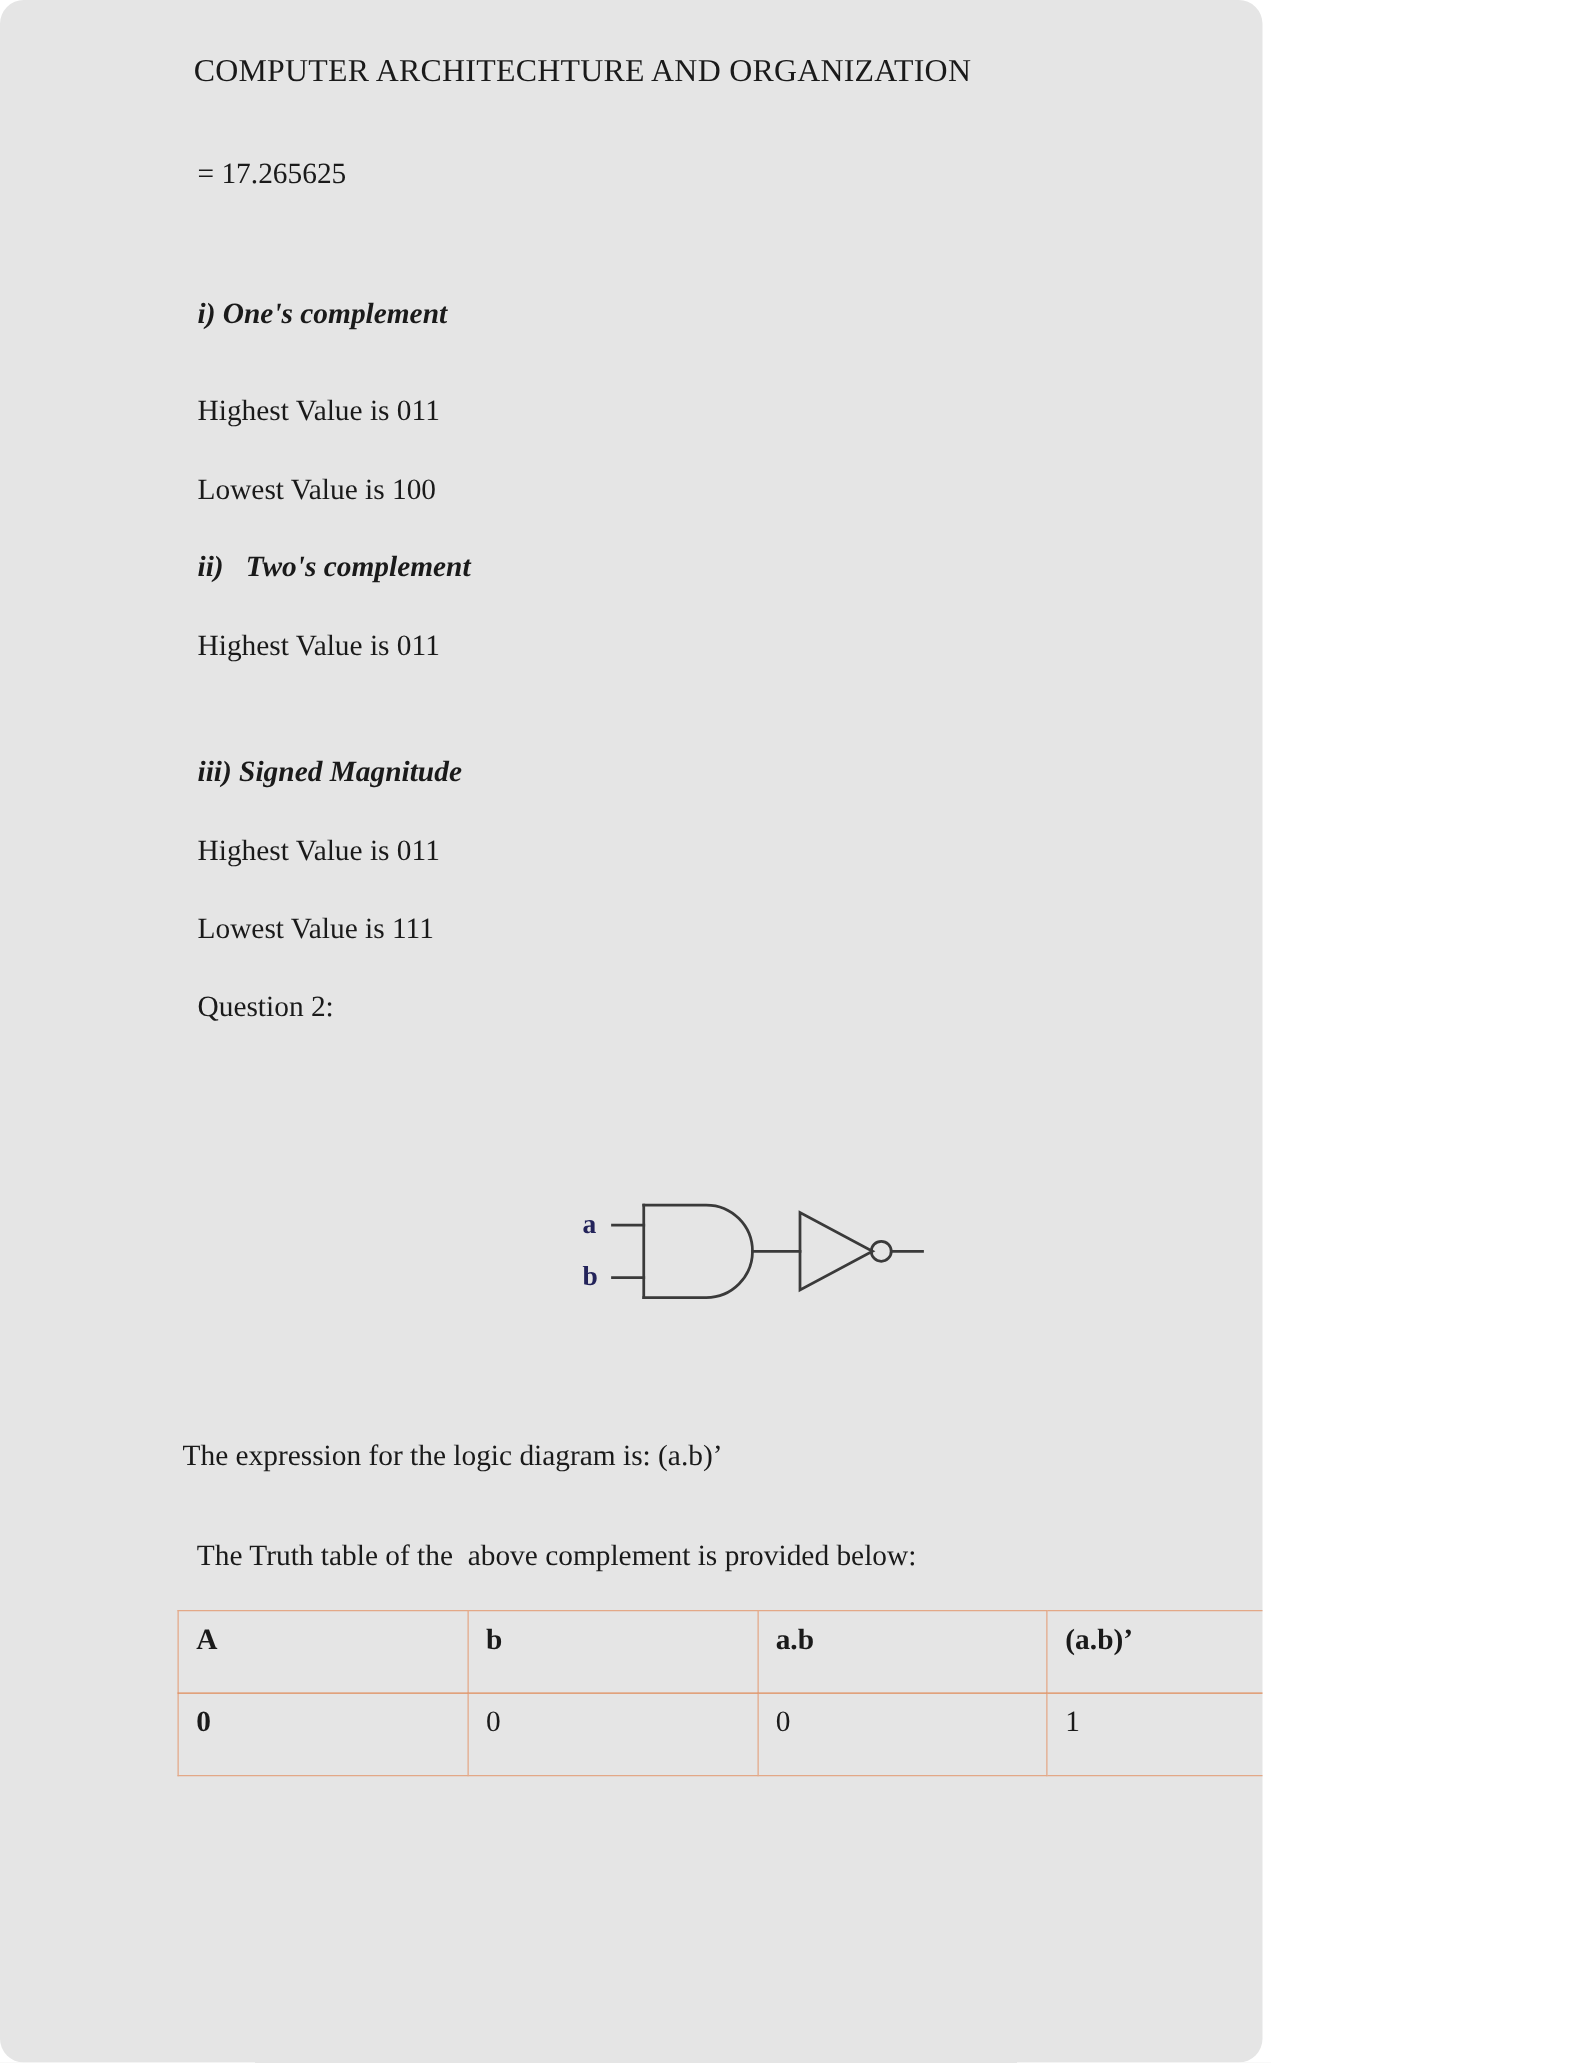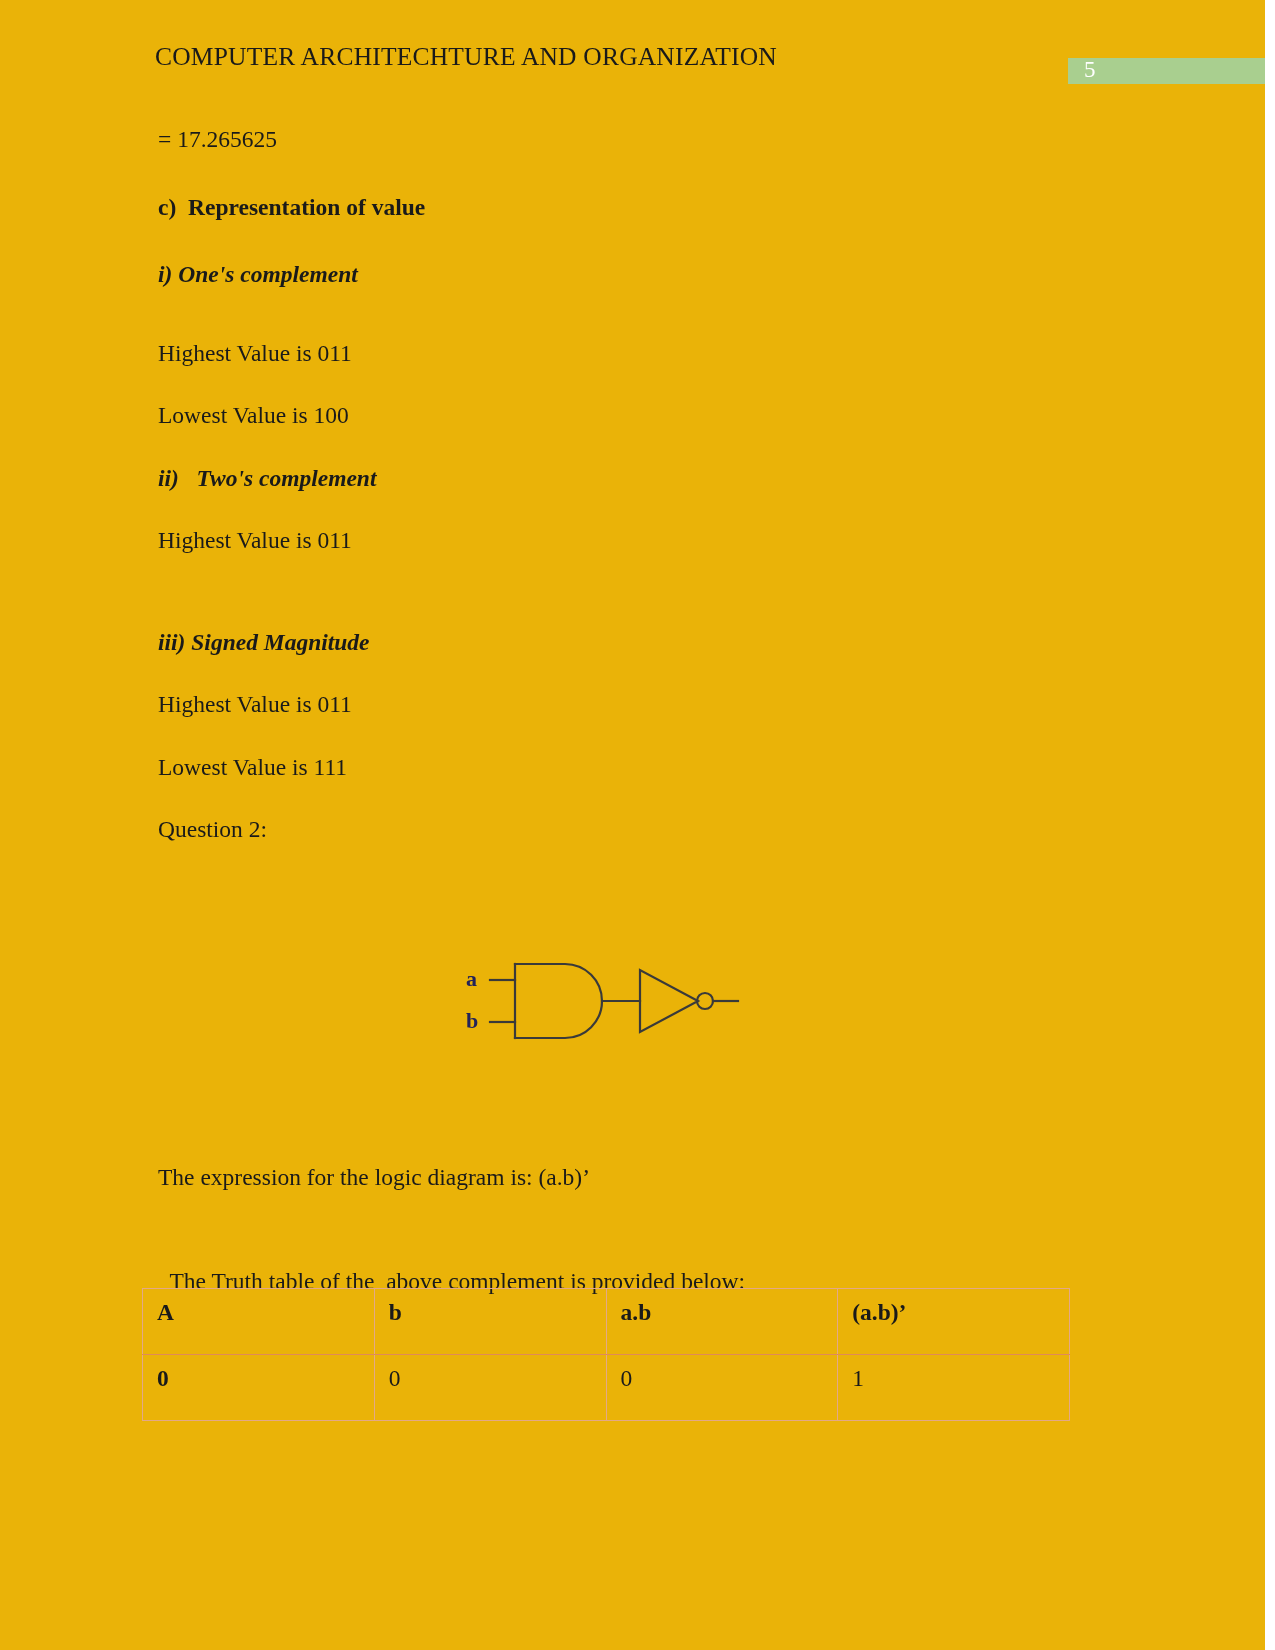--- a/index.html
+++ b/index.html
@@ -7,24 +7,25 @@
     margin: 0;
     padding: 0;
     background: #ffffff;
   }
   body {
     font-family: "Liberation Serif", "DejaVu Serif", serif;
     color: #000000;
   }
   .page {
     position: relative;
-    width: 1265px;
+    width: 1010px;
     height: 1650px;
-    background: #eab308;
+    background: #e5e5e5;
     overflow: hidden;
+    border-radius: 19px;
   }
 
   
   .header-band {
     position: absolute;
     top: 42px;
     left: 0;
     width: 1275px;
     height: 40px;
   }
@@ -107,21 +108,21 @@
   .gate-label.b { left: 11px; top: 48px; }
 
   
   .tail {
     position: absolute;
     left: 142px;
     top: 1150px;
     width: 940px;
   }
   .tail p {
-    margin: 16px;
+    margin: 4px;
     font-size: 23.5px;
     line-height: 1.0;
     color: #1a1a1a;
     white-space: pre;
   }
   .indent-small { padding-left: 6px; }
 
   
   .truth-table-wrap {
     position: absolute;
@@ -160,21 +161,20 @@
     <div class="page-number-badge">
       <span class="pnum">5</span>
     </div>
   </div>
 
   <div class="content">
 
     <p class="line">= 17.265625</p>
     <div class="sp-head"></div>
 
-    <p class="line h-bold">c)  Representation of value</p>
     <div class="sp-head"></div>
 
     <p class="line h-bolditalic">i) One's complement</p>
     <div class="sp-plain"></div>
     <p class="line">Highest Value is 011</p>
     <div class="sp-small"></div>
     <p class="line">Lowest Value is 100</p>
     <div class="sp-small"></div>
 
     <p class="line h-bolditalic">ii)   Two's complement</p>

